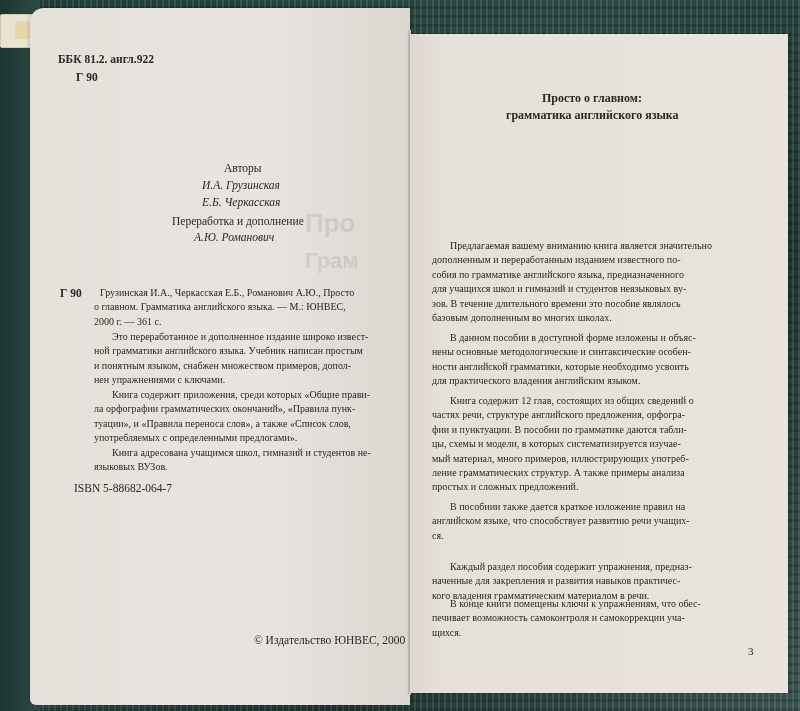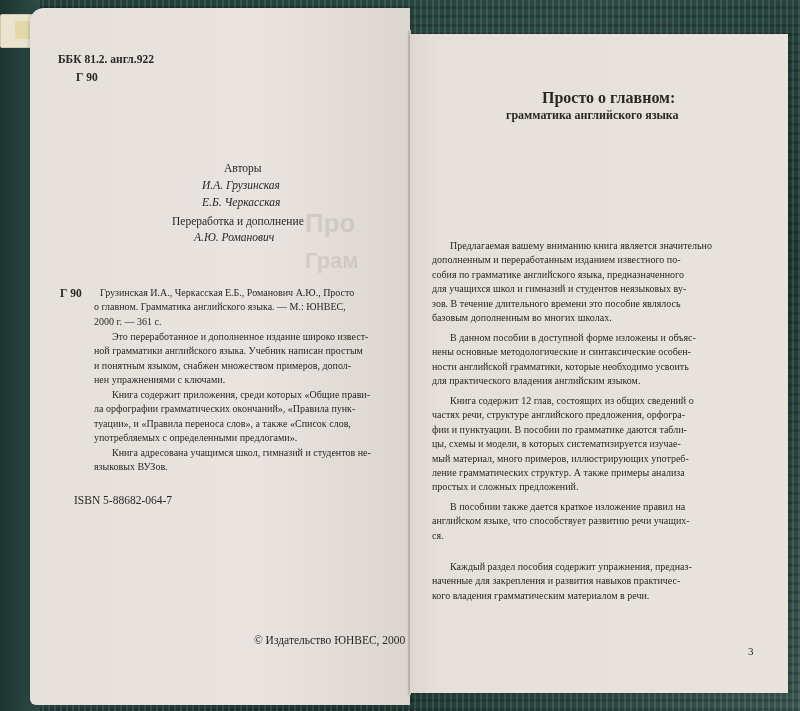--- a/index.html
+++ b/index.html
@@ -85,29 +85,29 @@
     <span class="line indent">Книга содержит приложения, среди которых «Общие прави-</span>
     <span class="line">ла орфографии грамматических окончаний», «Правила пунк-</span>
     <span class="line">туации», и «Правила переноса слов», а также «Список слов,</span>
     <span class="line">употребляемых с определенными предлогами».</span>
   </div>
   <div class="para" style="left:64px; top:438px; width:320px;">
     <span class="line indent">Книга адресована учащимся школ, гимназий и студентов не-</span>
     <span class="line">языковых ВУЗов.</span>
   </div>
 
-  <div class="t" style="left:44px; top:473px;margin-top:12px;">ISBN 5-88682-064-7</div>
+  <div class="t" style="left:44px; top:473px;">ISBN 5-88682-064-7</div>
 
   <div class="t" style="left:224px; top:625px;">© Издательство ЮНВЕС, 2000 г.</div>
 </div>
 
 <div class="spine"></div>
 
 <div class="right-page">
-  <div class="t bold" style="left:132px; top:57px; font-size:16px;">Просто о главном:</div>
+  <div class="t bold" style="left:132px; top:57px; font-size:12px;">Просто о главном:</div>
   <div class="t bold" style="left:96px; top:74px; font-size:12px;">грамматика английского языка</div>
 
   <div class="para" style="left:22px; top:205px; width:345px;">
     <span class="line indent">Предлагаемая вашему вниманию книга является значительно</span>
     <span class="line">дополненным и переработанным изданием известного по-</span>
     <span class="line">собия по грамматике английского языка, предназначенного</span>
     <span class="line">для учащихся школ и гимназий и студентов неязыковых ву-</span>
     <span class="line">зов. В течение длительного времени это пособие являлось</span>
     <span class="line">базовым дополненным во многих школах.</span>
   </div>
@@ -134,15 +134,20 @@
     <span class="line">английском языке, что способствует развитию речи учащих-</span>
     <span class="line">ся.</span>
   </div>
 
   <div class="para" style="left:22px; top:514px; width:345px;margin-top:12px;">
     <span class="line indent">Каждый раздел пособия содержит упражнения, предназ-</span>
     <span class="line">наченные для закрепления и развития навыков практичес-</span>
     <span class="line">кого владения грамматическим материалом в речи.</span>
   </div>
 
+  <div class="para" style="left:22px; top:563px; width:345px;">
+    <span class="line indent">В конце книги помещены ключи к упражнениям, что обес-</span>
+    <span class="line">печивает возможность самоконтроля и самокоррекции уча-</span>
+    <span class="line">щихся.</span>
+  </div>
 
   <div class="t" style="left:338px; top:610px; font-size:11px;">3</div>
 </div>
 
 </body></html>

